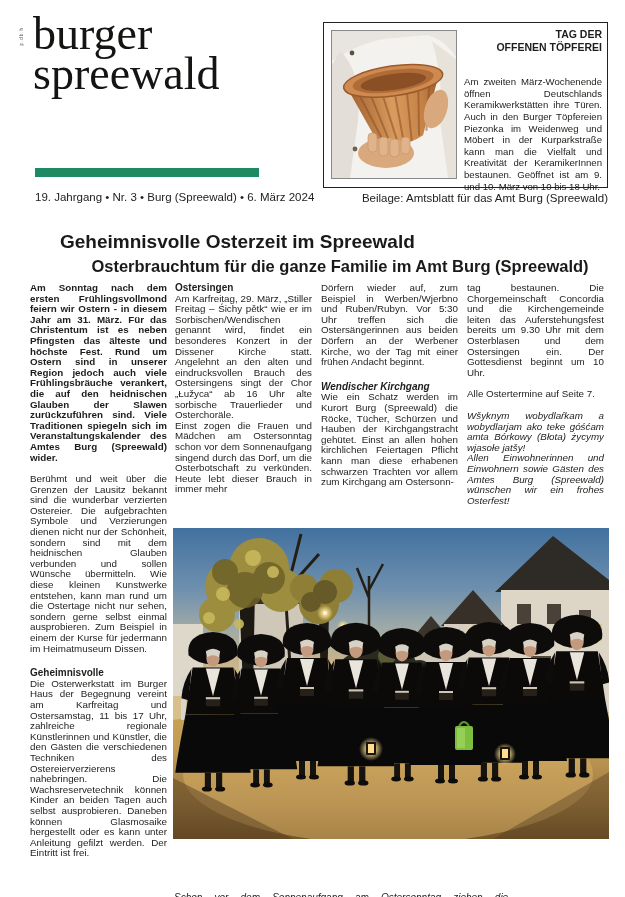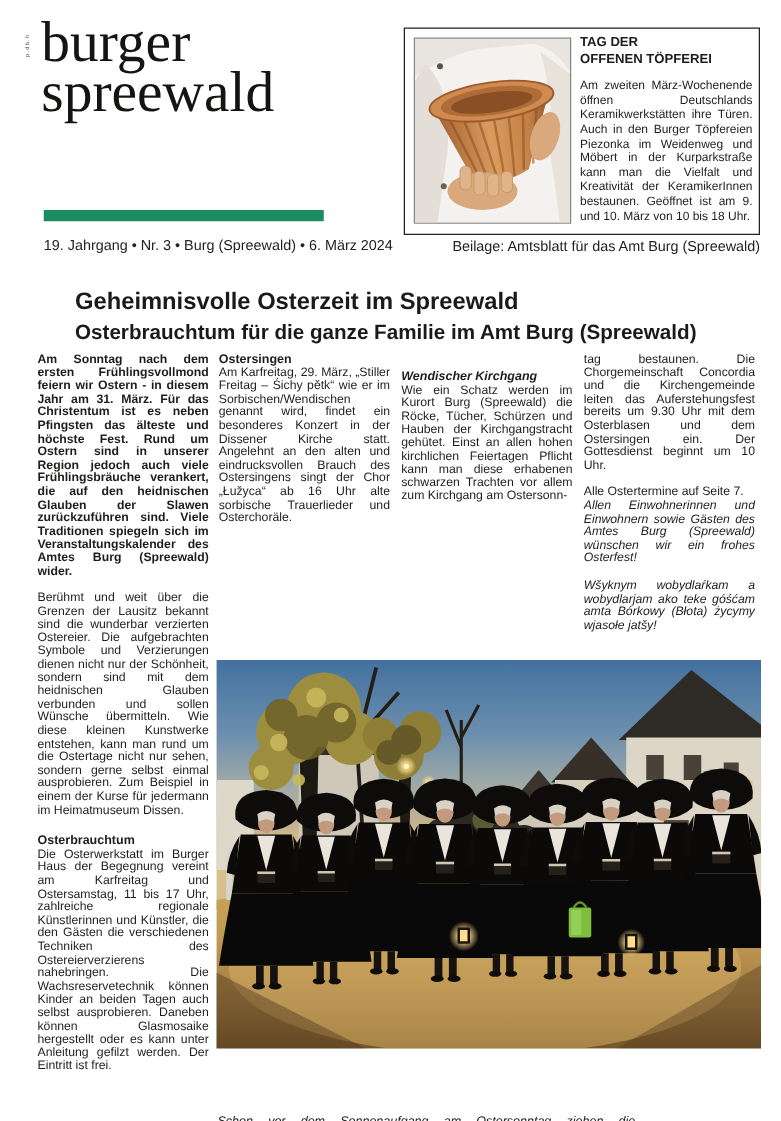--- a/index.html
+++ b/index.html
@@ -15,29 +15,29 @@
              letter-spacing:-3px;color:#161614;z-index:2;line-height:1;}
   .green-bar{position:absolute;left:35px;top:168px;width:224px;height:9px;z-index:1;}
   .dateline{position:absolute;left:35px;top:191px;font-size:11.5px;color:#222;}
 
   
   .infobox{position:absolute;left:323px;top:22px;width:285px;height:166px;
            border:1.5px solid #222;box-sizing:border-box;background:#fff;}
   .infobox-photo{position:absolute;left:7px;top:7px;width:126px;height:149px;
                  border:1px solid #888;box-sizing:border-box;overflow:hidden;}
   .infobox-text{position:absolute;left:140px;top:5px;width:138px;}
-  .infobox-title{font-size:10.5px;font-weight:700;text-align:left;line-height:1.25;}
-  .infobox-body{margin-top:9px;font-size:9.6px;line-height:11.6px;text-align:justify;
+  .infobox-title{font-size:10.5px;font-weight:700;text-align:right;line-height:1.25;}
+  .infobox-body{margin-top:22px;font-size:9.6px;line-height:11.6px;text-align:justify;
                 hyphens:auto;-webkit-hyphens:auto;}
   .beilage{position:absolute;right:17px;top:192px;font-size:11.5px;color:#222;}
 
   
   .headline{position:absolute;left:60px;top:231px;width:560px;text-align:left;
             font-size:19px;font-weight:700;color:#1a1a18;margin:0;}
-  .subheadline{position:absolute;left:60px;top:257px;width:560px;text-align:left;
+  .subheadline{position:absolute;left:60px;top:257px;width:560px;text-align:center;
                font-size:16.5px;font-weight:700;color:#1a1a18;margin:0;}
 
   
   .col{position:absolute;top:283px;width:137px;font-size:9.8px;line-height:10.6px;
        text-align:justify;hyphens:auto;-webkit-hyphens:auto;}
   .col p{margin:0;}
   .col .gap{margin-top:11px;}
   .col1{left:30px;height:600px;overflow:hidden;}
   .col2{left:175px;height:243px;overflow:hidden;}
   .col3{left:321px;height:243px;overflow:hidden;}
@@ -118,39 +118,41 @@
     </div>
   </div>
   <div class="beilage">Beilage: Amtsblatt für das Amt Burg (Spreewald)</div>
 
   <h1 class="headline">Geheimnisvolle Osterzeit im Spreewald</h1>
   <h2 class="subheadline">Osterbrauchtum für die ganze Familie im Amt Burg (Spreewald)</h2>
 
   <div class="col col1" lang="de">
     <p class="lead">Am Sonntag nach dem ersten Frühlingsvollmond feiern wir Ostern - in diesem Jahr am 31. März. Für das Christentum ist es neben Pfingsten das älteste und höchste Fest. Rund um Ostern sind in unserer Region jedoch auch viele Frühlingsbräuche verankert, die auf den heidnischen Glauben der Slawen zurückzuführen sind. Viele Traditionen spiegeln sich im Veranstaltungskalender des Amtes Burg (Spreewald) wider.</p>
     <p class="gap">Berühmt und weit über die Grenzen der Lausitz bekannt sind die wunderbar verzierten Ostereier. Die aufgebrachten Symbole und Verzierungen dienen nicht nur der Schönheit, sondern sind mit dem heidnischen Glauben verbunden und sollen Wünsche übermitteln. Wie diese kleinen Kunstwerke entstehen, kann man rund um die Ostertage nicht nur sehen, sondern gerne selbst einmal ausprobieren. Zum Beispiel in einem der Kurse für jedermann im Heimatmuseum Dissen.</p>
-    <p class="colhead gap">Osterbrauchtum</p>
+    <p class="colhead gap">Geheimnisvolle</p>
     <p>Die Osterwerkstatt im Burger Haus der Begegnung vereint am Karfreitag und Ostersamstag, 11 bis 17 Uhr, zahlreiche regionale Künstlerinnen und Künstler, die den Gästen die verschiedenen Techniken des Ostereierverzierens nahebringen. Die Wachsreservetechnik können Kinder an beiden Tagen auch selbst ausprobieren. Daneben können Glasmosaike hergestellt oder es kann unter Anleitung gefilzt werden. Der Eintritt ist frei.</p>
   </div>
 
   <div class="col col2" lang="de">
     <p class="colhead">Ostersingen</p>
     <p>Am Karfreitag, 29. März, „Stiller Freitag – Śichy pětk“ wie er im Sorbischen/Wendischen genannt wird, findet ein besonderes Konzert in der Dissener Kirche statt. Angelehnt an den alten und eindrucksvollen Brauch des Ostersingens singt der Chor „Łužyca“ ab 16 Uhr alte sorbische Trauerlieder und Osterchoräle.</p>
+    <p>Einst zogen die Frauen und Mädchen am Ostersonntag schon vor dem Sonnenaufgang singend durch das Dorf, um die Osterbotschaft zu verkünden. Heute lebt dieser Brauch in immer mehr</p>
   </div>
 
   <div class="col col3" lang="de">
+    <p>Dörfern wieder auf, zum Beispiel in Werben/Wjerbno und Ruben/Rubyn. Vor 5:30 Uhr treffen sich die Ostersängerinnen aus beiden Dörfern an der Werbener Kirche, wo der Tag mit einer frühen Andacht beginnt.</p>
     <p class="colhead ital gap">Wendischer Kirchgang</p>
     <p>Wie ein Schatz werden im Kurort Burg (Spreewald) die Röcke, Tücher, Schürzen und Hauben der Kirchgangstracht gehütet. Einst an allen hohen kirchlichen Feiertagen Pflicht kann man diese erhabenen schwarzen Trachten vor allem zum Kirchgang am Ostersonn-</p>
   </div>
 
   <div class="col col4" lang="de">
     <p>tag bestaunen. Die Chorgemeinschaft Concordia und die Kirchengemeinde leiten das Auferstehungsfest bereits um 9.30 Uhr mit dem Osterblasen und dem Ostersingen ein. Der Gottesdienst beginnt um 10 Uhr.</p>
     <p class="gap">Alle Ostertermine auf Seite 7.</p>
+    <p class="ital gap">Wšyknym wobydlaŕkam a wobydlarjam ako teke góśćam amta Bórkowy (Błota) życymy wjasołe jatšy!</p>
     <p class="ital">Allen Einwohnerinnen und Einwohnern sowie Gästen des Amtes Burg (Spreewald) wünschen wir ein frohes Osterfest!</p>
-    <p class="ital gap">Wšyknym wobydlaŕkam a wobydlarjam ako teke góśćam amta Bórkowy (Błota) życymy wjasołe jatšy!</p>
   </div>
 
   <div class="main-photo">
     <svg width="436" height="311" viewBox="0 0 436 311">
       <defs>
         <linearGradient id="sky" x1="0" y1="0" x2="0" y2="1">
           <stop offset="0" stop-color="#42719f"></stop>
             <stop offset="0.3" stop-color="#6d8fae"></stop>
           <stop offset="0.5" stop-color="#9faaa8"></stop>
             <stop offset="0.65" stop-color="#c4b28f"></stop>

